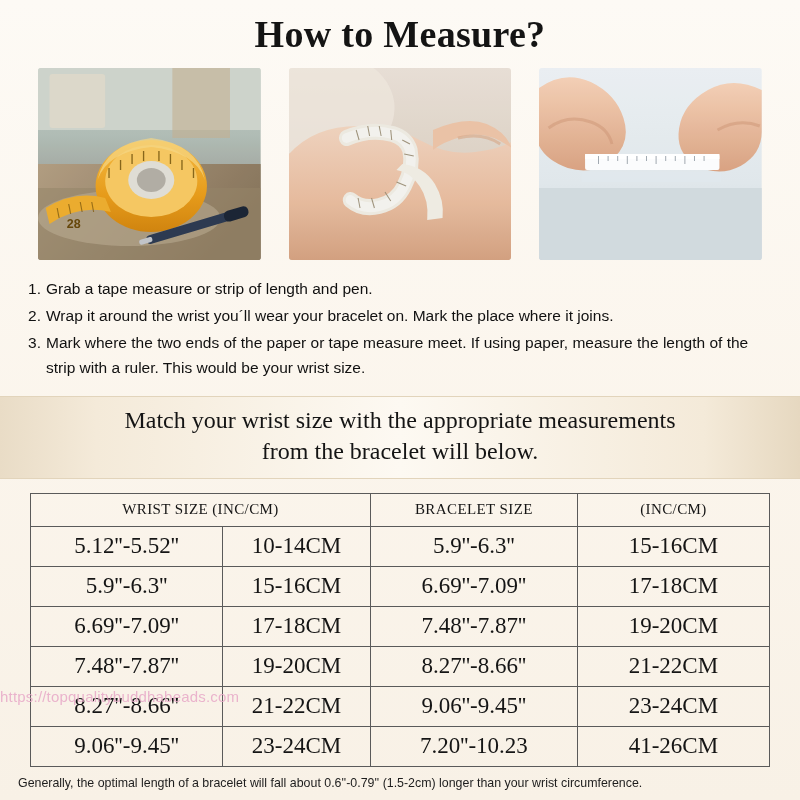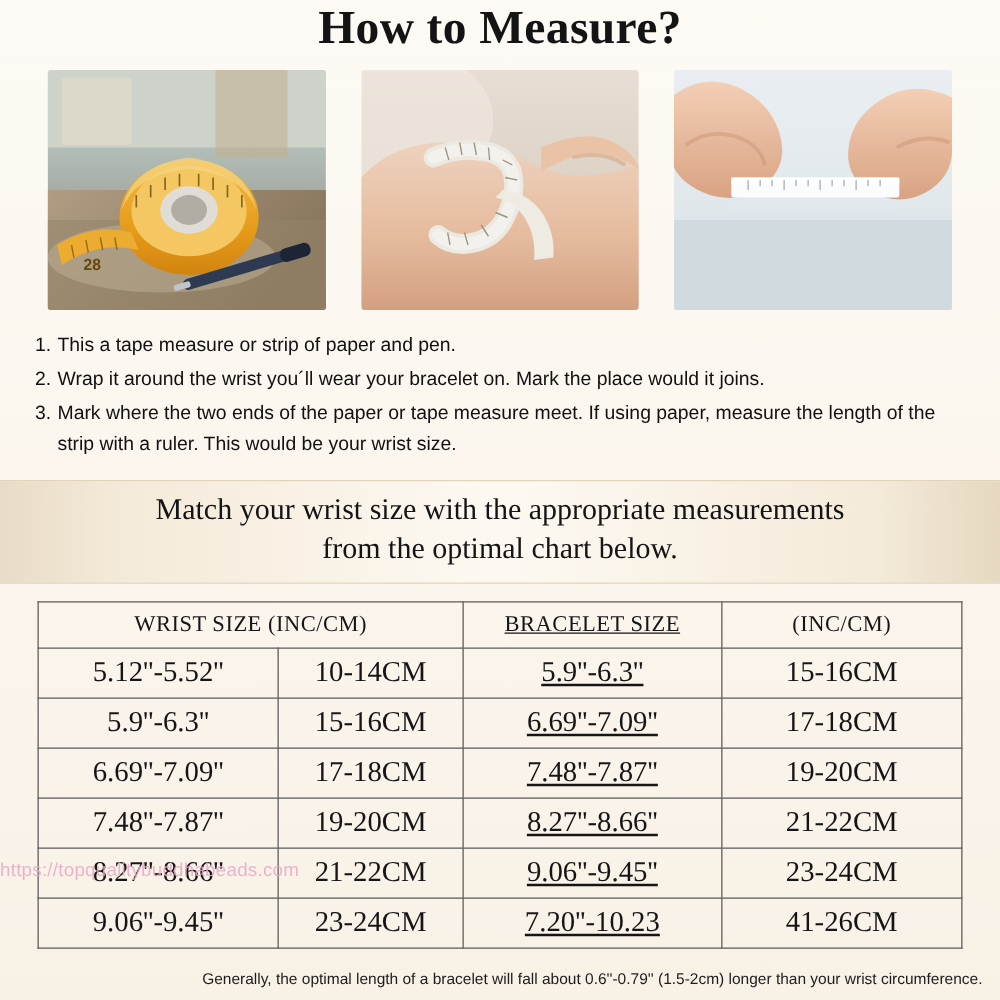--- a/index.html
+++ b/index.html
@@ -22,20 +22,21 @@
     position: relative;
     background: linear-gradient(180deg,#fdfaf5 0%, #fbf5ec 55%, #f8f1e6 100%);
     padding: 0;
   }
   .title {
     text-align: center;
     font-family: "Liberation Serif", serif;
     font-size: 38px;
     font-weight: 700;
     letter-spacing: 0.3px;
+    padding-top: 12px;
     padding-bottom: 6px;
     color: #141414;
   }
   .photos {
     display: flex;
     justify-content: center;
     gap: 28px;
     padding: 6px 38px 0 38px;
   }
   .photo {
@@ -91,47 +92,47 @@
   }
   table.size-table th, table.size-table td {
     border: 1px solid #5a5a5a;
     text-align: center;
     font-size: 23px;
     padding: 6px 2px 7px 2px;
     color: #151515;
     font-weight: normal;
   }
   table.size-table thead th {
-    font-size: 18px;
+    font-size: 15px;
     letter-spacing: 0.4px;
     padding: 7px 2px 8px 2px;
   }
   table.size-table tbody td { height: 31px; }
   .col-a { width: 26%; }
   .col-b { width: 20%; }
-  .col-c { width: 28%; text-decoration: underline; }
+  .col-c { width: 28%; }
   .col-d { width: 26%; }
 
   .watermark {
     position: absolute;
     left: 0; right: 0;
     top: 688px;
     text-align: left;
     font-family: "Liberation Sans", sans-serif;
     font-size: 15px;
     color: #e8a9c8;
     opacity: 0.85;
     pointer-events: none;
     letter-spacing: 0.2px;
   }
   .footnote {
     position: absolute;
-    left: 16px; right: 0;
+    left: 4px; right: 0;
     bottom: 10px;
-    text-align: right;
+    text-align: left;
     font-size: 12.4px;
     color: #1d1d1d;
     padding: 0 14px;
   }
 </style>
 </head>
 <body>
 
 <div class="page">
 
@@ -279,35 +280,35 @@
         <rect x="44" y="104" width="146" height="10" fill="#dfe7ec" opacity="0.6"></rect>
         <rect x="0" y="0" width="232" height="192" fill="#fff" opacity="0.05"></rect>
       </svg>
     </div>
 
   </div>
 
   <div class="steps">
     <div class="step">
       <span class="step-num">1.</span>
-      <span class="step-text">This a tape measure or strip of paper and pen.</span>
+      <span class="step-text">Grab a tape measure or strip of length and pen.</span>
     </div>
     <div class="step">
       <span class="step-num">2.</span>
-      <span class="step-text">Wrap it around the wrist you´ll wear your bracelet on. Mark the place would it joins.</span>
+      <span class="step-text">Wrap it around the wrist you´ll wear your bracelet on. Mark the place where it joins.</span>
     </div>
     <div class="step">
       <span class="step-num">3.</span>
       <span class="step-text">Mark where the two ends of the paper or tape measure meet. If using paper, measure the length of the strip with a ruler. This would be your wrist size.</span>
     </div>
   </div>
 
   <div class="band">
     <div>Match your wrist size with the appropriate measurements</div>
-    <div>from the optimal chart below.</div>
+    <div>from the bracelet will below.</div>
   </div>
 
   <div class="table-wrap">
     <table class="size-table">
       <thead>
         <tr>
           <th class="col-a" colspan="2">WRIST SIZE (INC/CM)</th>
           <th class="col-c">BRACELET SIZE</th>
           <th class="col-d">(INC/CM)</th>
         </tr>

